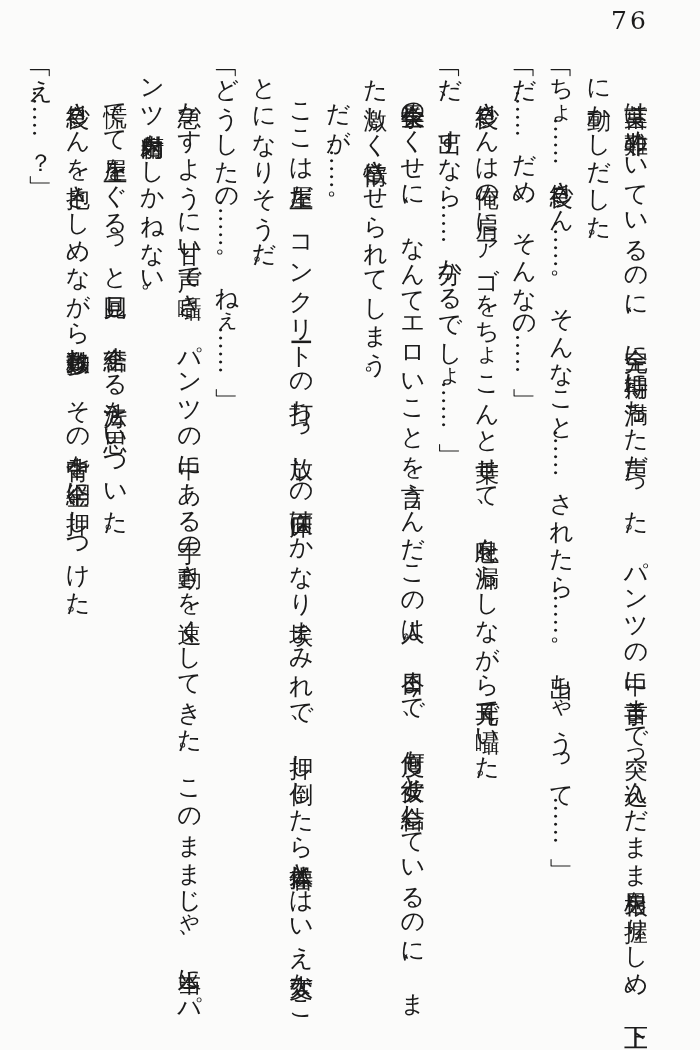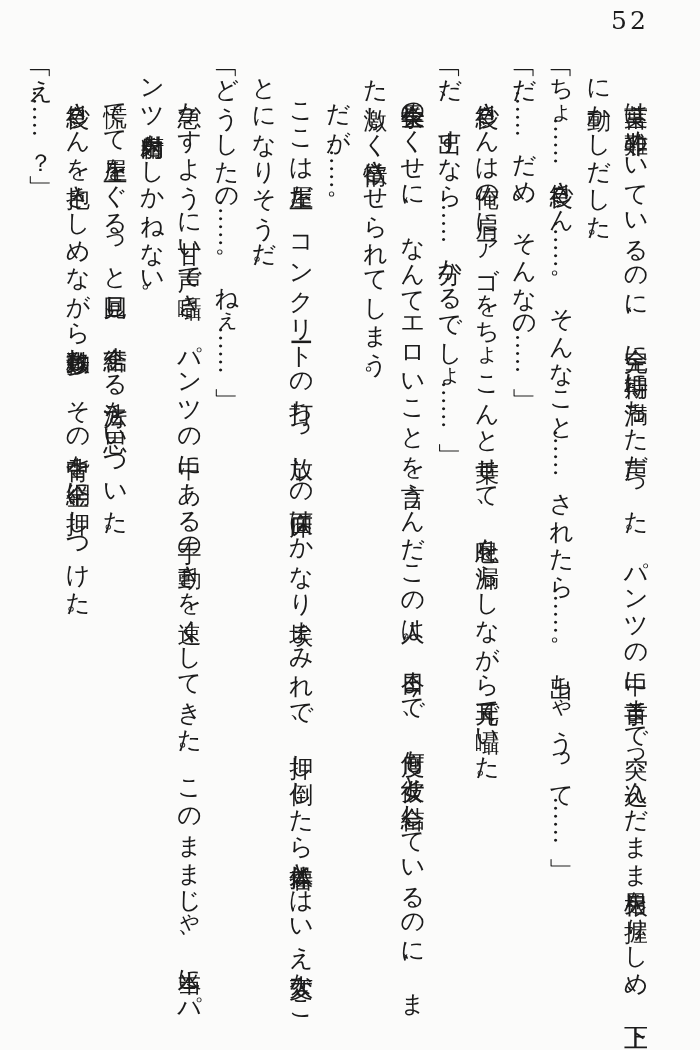--- a/index.html
+++ b/index.html
@@ -46,21 +46,21 @@
     padding: 0;
   }
   .para.indent {
     text-indent: 1em;
   }
 </style>
 </head>
 <body>
 
 <div class="page" style="background: rgb(251, 251, 250);">
-  <div class="page-number" style="color: rgb(27, 27, 27);">52</div>
+  <div class="page-number" style="color: rgb(27, 27, 27);">76</div>
 
   <div class="text-block" style="color: rgb(27, 27, 27);">
       <p class="para indent">言葉は非難めいているのに、完全に期待に満ちた声だった。パンツの中に手首まで突っ込んだまま男根を握りしめ、上下に動かしだした。</p>
       <p class="para">「ちょ……紗良さん……。そんなこと……されたら……。出ちゃうって……」</p>
       <p class="para">「だ……だめ、そんなの……」</p>
       <p class="para indent">紗良さんは俺の肩にアゴをちょこんと乗せて、吐息を漏らしながら耳元で囁いた。</p>
       <p class="para">「だ、出すなら……分かるでしょ……」</p>
       <p class="para indent">学生会長のくせに、なんてエロいことを言うんだこの人は。今日まで、何度も彼女と結合しているのに、また激しく欲情させられてしまう。</p>
       <p class="para indent">だが……。</p>
       <p class="para indent">ここは屋上だ。コンクリートの打ちっ放しの床面はかなり埃まみれで、押し倒したら体操着とはいえ大変なことになりそうだ。</p>

